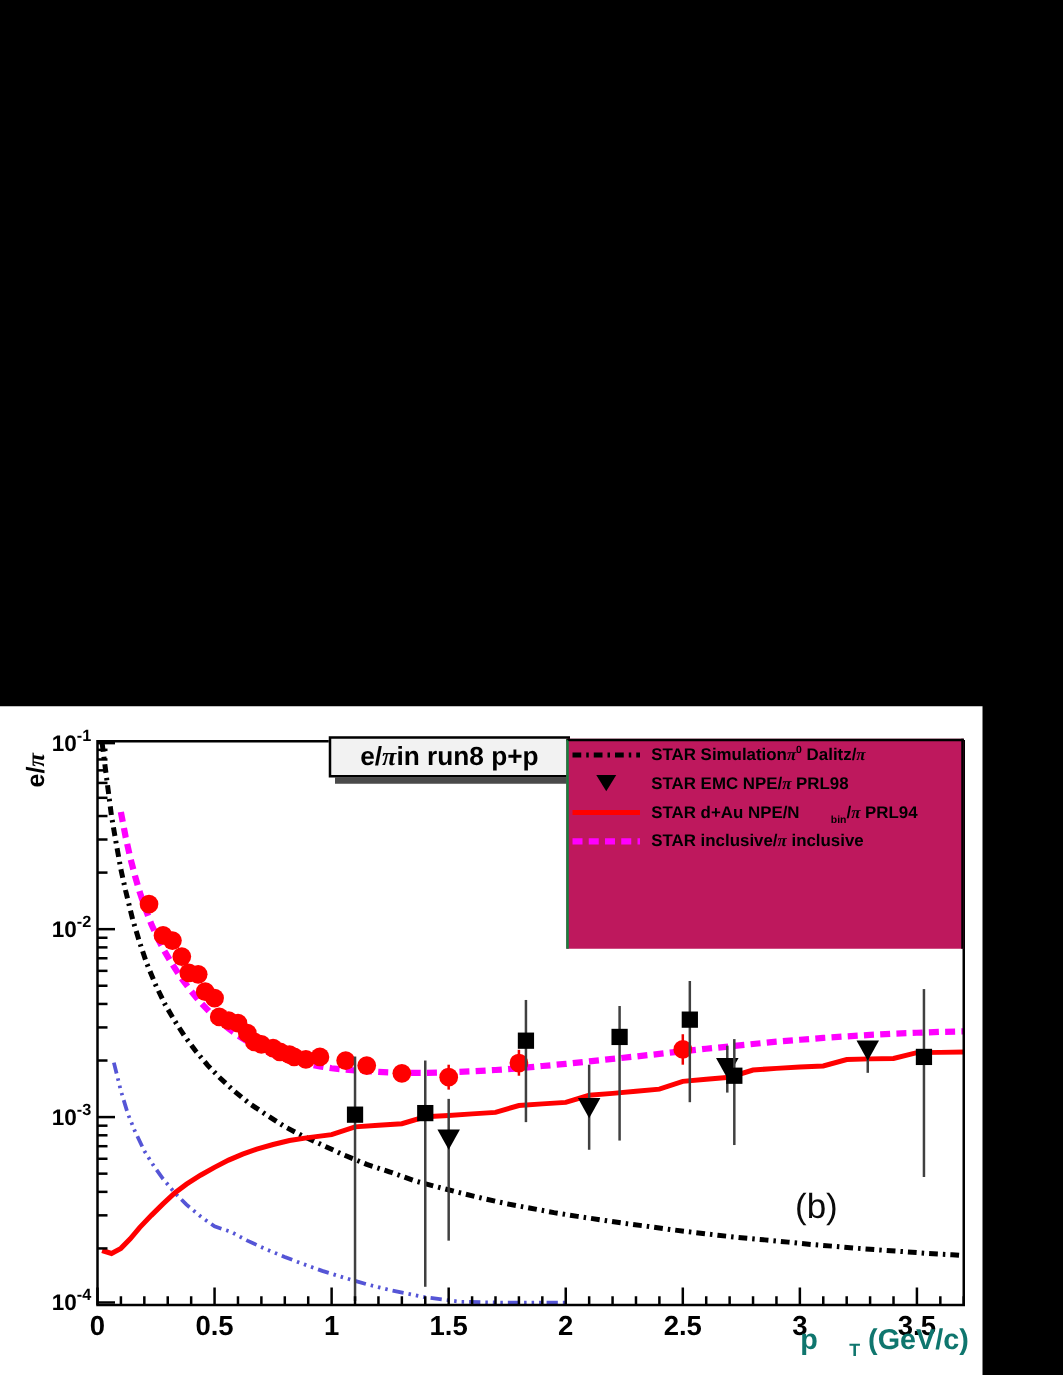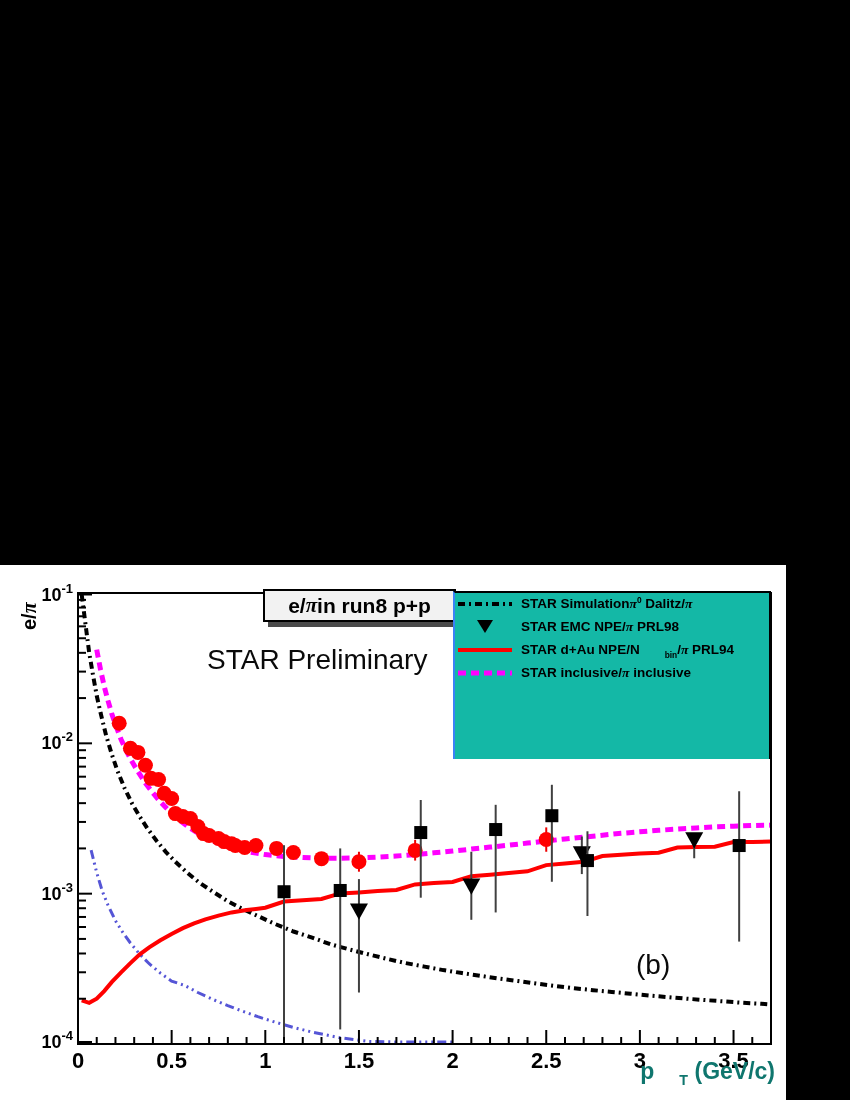--- a/index.html
+++ b/index.html
@@ -11,22 +11,22 @@
   #title-box{border:2px solid #000;background:#f2f2f2;box-shadow:5px 5px 0 #4a4a4a;
              display:flex;align-items:center;justify-content:center;
              font-weight:bold;font-size:21px;color:#000;}
   #watermark{font-size:28px;color:#0a0a0a;}
   #panel-label{font-size:28px;color:#0a0a0a;}
   #x-title{font-weight:bold;font-size:23px;color:#0f766e;}
   #y-title{font-weight:bold;font-size:20px;color:#000;transform:rotate(-90deg);transform-origin:left top;}
   .grk{font-family:"Liberation Serif","DejaVu Serif",serif;font-style:italic;}
   .sup{font-size:62%;vertical-align:super;line-height:0;}
   .sub{font-size:62%;vertical-align:sub;line-height:0;padding-left:25px;}
-  #legend{border-top:2px solid #000;border-left:2px solid #3b82f6;border-right:2px solid #000;
-          background:#14b8a6;box-sizing:border-box;}
+  #legend{border-top:2px solid #000;border-left:2px solid #15803d;border-right:2px solid #000;
+          background:#be185d;box-sizing:border-box;}
   .leg-row{display:flex;align-items:center;height:22.8px;}
   .leg-sample{width:60px;flex:0 0 60px;display:flex;align-items:center;justify-content:center;}
   .leg-label{font-weight:bold;font-size:13.5px;color:#000;padding-left:6px;}
 </style>
 </head>
 <body>
 
 <div id="stage">
   <div id="panel" style="left: 0px; top: 565px; width: 786px; height: 535px; background: rgb(255, 255, 255);"></div>
   <svg id="chart" width="850" height="1100">
@@ -170,21 +170,20 @@
         <line x1="78" x2="92" y1="1042" y2="1042" stroke="#000" stroke-width="2"></line>
         <text x="73" y="1048" text-anchor="end" font-size="18" font-weight="bold" fill="#000"><tspan>10</tspan><tspan dy="-8" font-size="13">-4</tspan></text>
       </g>
     </svg>
   <div id="y-title" class="overlay" style="left: 18px; top: 630px;"><span>e/</span><span class="grk">π</span></div>
   <div id="title-box" class="overlay" style="left: 263px; top: 589px; width: 189px; height: 29px;">
       <span>e/</span>
       <span class="grk">π</span>
       <span> in run8 p+p</span>
     </div>
-  <div id="watermark" class="overlay" style="left: 207px; top: 644px;">STAR Preliminary</div>
   <div id="panel-label" class="overlay" style="left: 636px; top: 949px;">(b)</div>
   <div id="x-title" class="overlay" style="left: 615px; top: 1058px; width: 160px; text-align: right;"><span>p</span><span class="sub">T</span><span> (GeV/c)</span></div>
   <div id="legend" class="overlay" style="left: 453px; top: 591px; width: 318px; height: 168px;">
       <div class="leg-row">
         <div class="leg-sample">
           <svg width="58" height="20">
             <line x1="2" x2="56" y1="10" y2="10" stroke="#000000" stroke-width="4" stroke-dasharray="7 4 2 4"></line>
           </svg>
         </div>
         <div class="leg-label"><span>STAR Simulation</span><span class="grk">π</span><span class="sup">0</span><span> Dalitz/</span><span class="grk">π</span></div>

